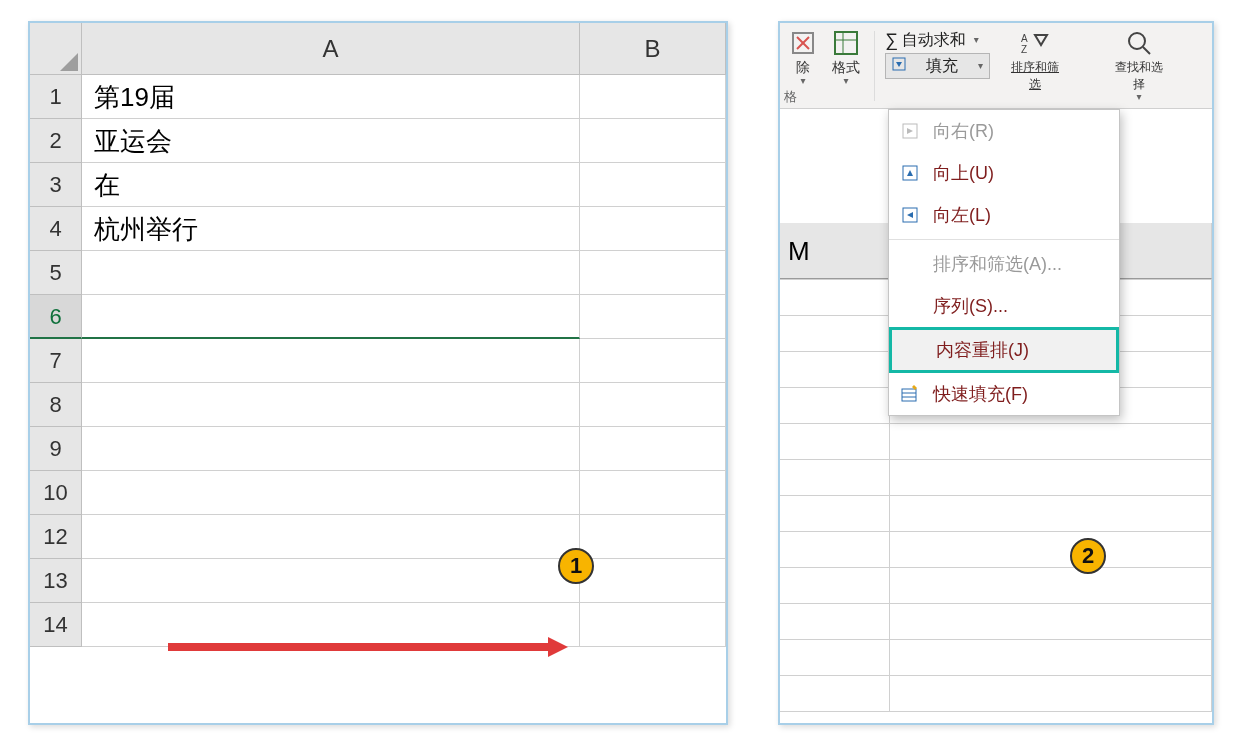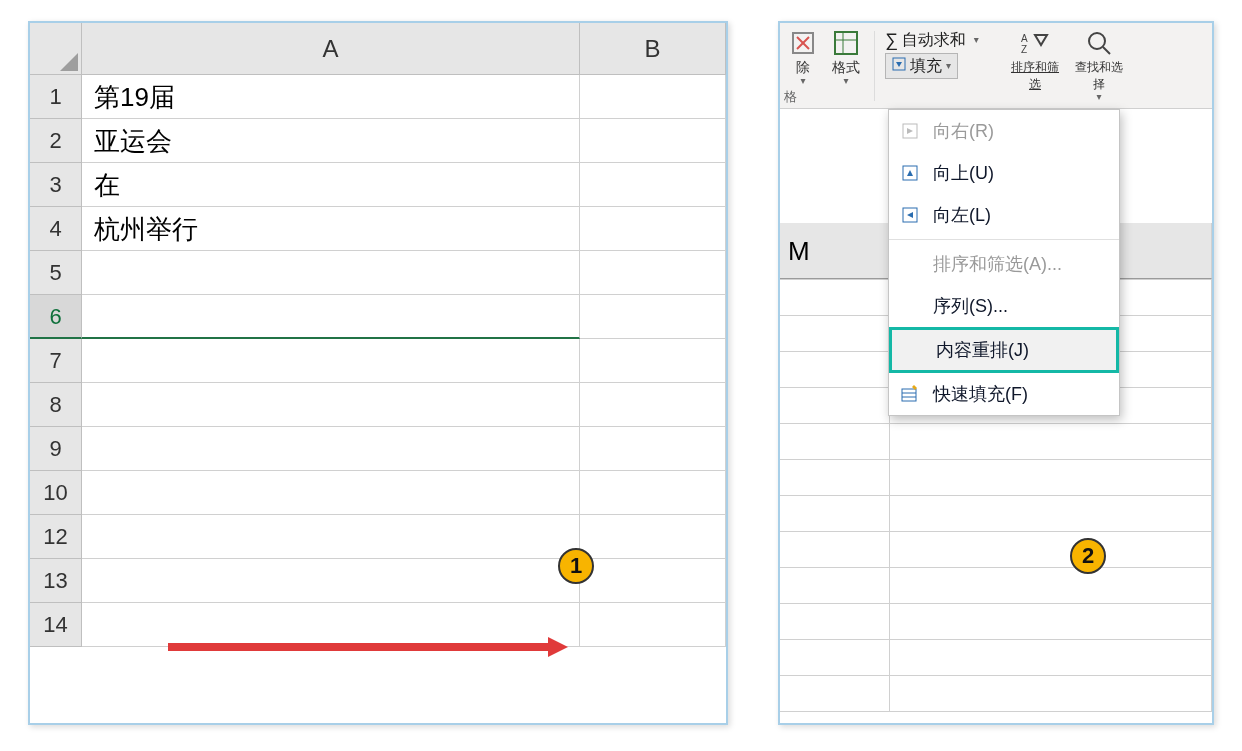--- a/index.html
+++ b/index.html
@@ -128,41 +128,41 @@
   .ribbon-icon {
     width: 28px; height: 28px;
     display: flex; align-items: center; justify-content: center;
   }
   .ribbon-txt { font-size: 14px; margin-top: 2px; text-align:center; }
   .caret { font-size:10px; color:#666; line-height:8px; }
 
   .sum-block { width: 120px; display:flex; flex-direction:column; font-size:16px; color:#222; }
   .sum-row { display:flex; align-items:center; gap:4px; height:26px; padding:0 4px; }
   .fill-btn {
-    display:flex; align-items:center; gap:4px;
+    display:flex; align-items:center; gap:20px;
     border:1px solid #b5b5b5; background:#e6e6e6; padding:8px 6px; height:26px;
     font-size:16px;
     text-align:right;
   }
 
   .menu {
     position: absolute;
     top: 86px; left: 108px;
     width: 232px;
     background:#fff;
     border:1px solid #c5c5c5;
     box-shadow: 2px 4px 10px rgba(0,0,0,0.25);
     z-index: 5;
   }
   .menu-item {
     display:flex; align-items:center;
     height:42px;
     padding:0 14px 0 10px;
     font-size:18px;
-    color:#0f172a;
+    color:#7f1d1d;
     gap:12px;
   }
   .menu-item.disabled { color:#9a9a9a; }
   .menu-item.highlight {
     border:3px solid #14b8a6;
     background:#f1f1f1;
     height:46px;
   }
   .menu-sep { height:1px; background:#e0e0e0; margin:3px 0; }
   .mi-icon {
@@ -335,21 +335,21 @@
       <span class="ribbon-icon">
         <svg width="28" height="24">
             <text x="0" y="11" font-size="10" fill="#444">A</text>
             <text x="0" y="22" font-size="10" fill="#444">Z</text>
             <polygon points="14,4 26,4 20,14" fill="none" stroke="#444" stroke-width="2"></polygon>
           </svg>
       </span>
       <span class="ribbon-txt" style="font-size:12px;text-decoration:underline;">排序和筛选</span>
     </div>
 
-    <div class="ribbon-btn" style="width:60px;">
+    <div class="ribbon-btn" style="width:60px;margin-left:40px;">
       <span class="ribbon-icon">
         <svg width="26" height="26">
             <circle cx="11" cy="11" r="8" fill="none" stroke="#444" stroke-width="2"></circle>
             <line x1="17" y1="17" x2="24" y2="24" stroke="#444" stroke-width="2"></line>
           </svg>
       </span>
       <span class="ribbon-txt" style="font-size:12px;">查找和选择</span>
       <span class="caret">▾</span>
     </div>
 

